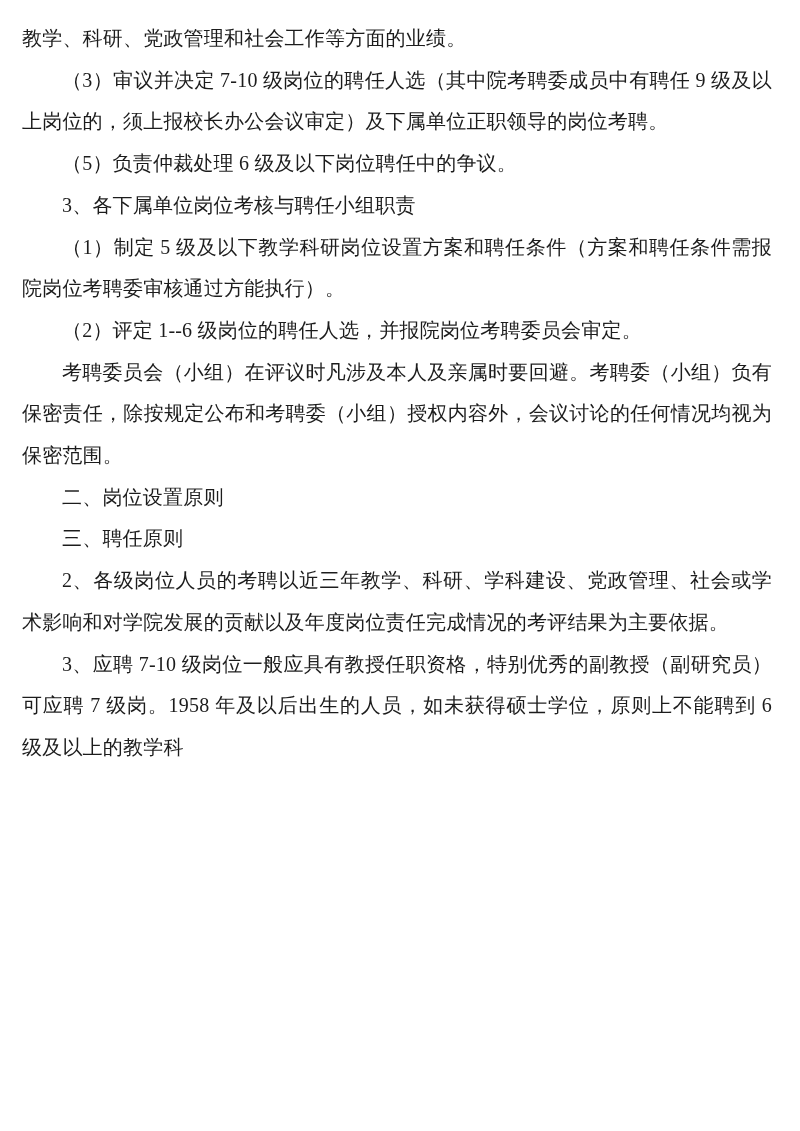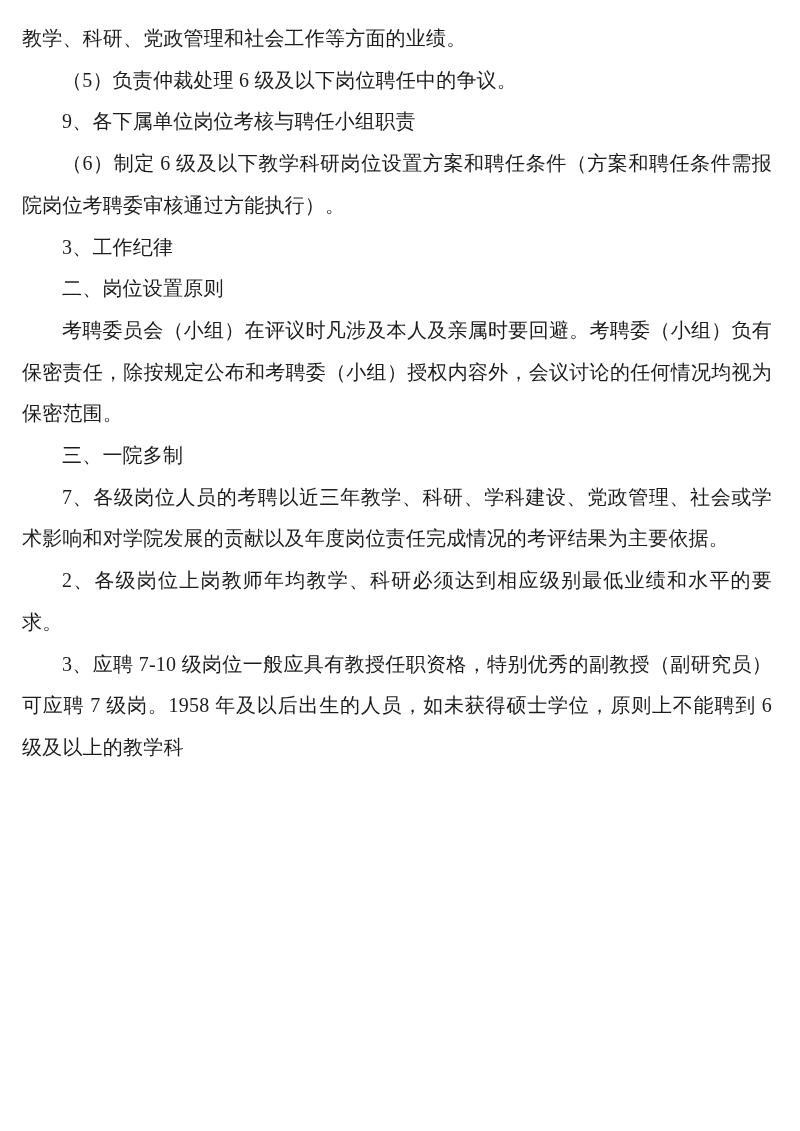--- a/index.html
+++ b/index.html
@@ -34,24 +34,24 @@
   .doc-body p.no-indent {
     text-indent: 0;
   }
 </style>
 </head>
 <body>
 
 <div class="page">
   <div class="doc-body">
     <p class="no-indent">教学、科研、党政管理和社会工作等方面的业绩。</p>
+    <p>（3）审议并决定 7-10 级岗位的聘任人选（其中院考聘委成员中有聘任 9 级及以上岗位的，须上报校长办公会议审定）及下属单位正职领导的岗位考聘。</p>
     <p>（5）负责仲裁处理 6 级及以下岗位聘任中的争议。</p>
-    <p>9、各下属单位岗位考核与聘任小组职责</p>
-    <p>（6）制定 6 级及以下教学科研岗位设置方案和聘任条件（方案和聘任条件需报院岗位考聘委审核通过方能执行）。</p>
-    <p>3、工作纪律</p>
+    <p>3、各下属单位岗位考核与聘任小组职责</p>
+    <p>（1）制定 5 级及以下教学科研岗位设置方案和聘任条件（方案和聘任条件需报院岗位考聘委审核通过方能执行）。</p>
+    <p>（2）评定 1--6 级岗位的聘任人选，并报院岗位考聘委员会审定。</p>
+    <p>考聘委员会（小组）在评议时凡涉及本人及亲属时要回避。考聘委（小组）负有保密责任，除按规定公布和考聘委（小组）授权内容外，会议讨论的任何情况均视为保密范围。</p>
     <p>二、岗位设置原则</p>
-    <p>考聘委员会（小组）在评议时凡涉及本人及亲属时要回避。考聘委（小组）负有保密责任，除按规定公布和考聘委（小组）授权内容外，会议讨论的任何情况均视为保密范围。</p>
-    <p>三、一院多制</p>
-    <p>7、各级岗位人员的考聘以近三年教学、科研、学科建设、党政管理、社会或学术影响和对学院发展的贡献以及年度岗位责任完成情况的考评结果为主要依据。</p>
-    <p>2、各级岗位上岗教师年均教学、科研必须达到相应级别最低业绩和水平的要求。</p>
+    <p>三、聘任原则</p>
+    <p>2、各级岗位人员的考聘以近三年教学、科研、学科建设、党政管理、社会或学术影响和对学院发展的贡献以及年度岗位责任完成情况的考评结果为主要依据。</p>
     <p>3、应聘 7-10 级岗位一般应具有教授任职资格，特别优秀的副教授（副研究员）可应聘 7 级岗。1958 年及以后出生的人员，如未获得硕士学位，原则上不能聘到 6 级及以上的教学科</p>
   </div>
 </div>
 
 </body></html>

